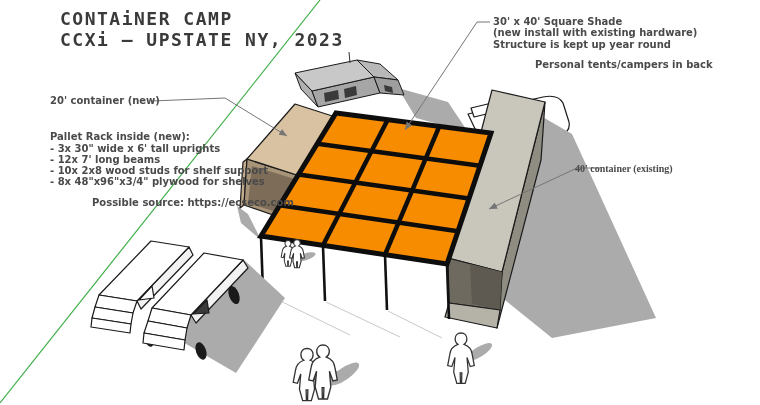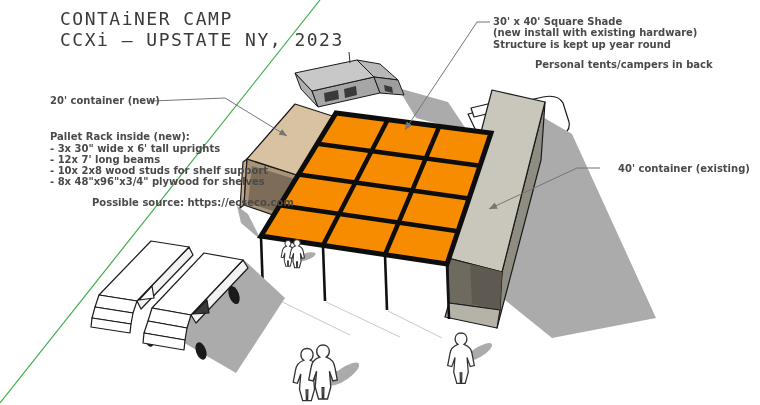--- a/index.html
+++ b/index.html
@@ -4,21 +4,21 @@
 <style>
   html,body{margin:0;padding:0;background:#ffffff;}
   #stage{
     position:relative;width:760px;height:405px;background:#ffffff;overflow:hidden;
     font-family:"DejaVu Sans","Liberation Sans",sans-serif;
   }
   #scene-svg{position:absolute;left:0;top:0;}
   .title{
     position:absolute;left:60px;top:9px;color:#3a3a3a;
     font-family:"DejaVu Sans Mono","Liberation Mono",monospace;
-    font-weight:normal;font-size:18px;line-height:20px;letter-spacing:1.5px;
+    font-weight:bold;font-size:18px;line-height:20px;letter-spacing:1.5px;
     transform:scaleY(1.02);transform-origin:top left;white-space:nowrap;
   }
   .note{
     position:absolute;color:#4a4a4a;font-weight:bold;font-size:10px;line-height:11.3px;
     white-space:nowrap;letter-spacing:0;
   }
   .note .gap{margin-bottom:25px;}
   .note .gap-sm{margin-top:9px;padding-left:42px;}
 </style>
 </head>
@@ -157,15 +157,15 @@
     <div class="gap-sm">Possible source: https://ecseco.com</div>
   </div>
 
   <div class="note" style="left:493px;top:16px;">
     <div>30' x 40' Square Shade</div>
     <div>(new install with existing hardware)</div>
     <div>Structure is kept up year round</div>
     <div class="gap-sm">Personal tents/campers in back</div>
   </div>
 
-  <div class="note" style="left:618px;top:163px;">40' container (existing)</div>
+  <div class="note" style="left:575px;top:163px;font-family:Liberation Serif, serif;">40' container (existing)</div>
 
 </div>
 
 </body></html>

